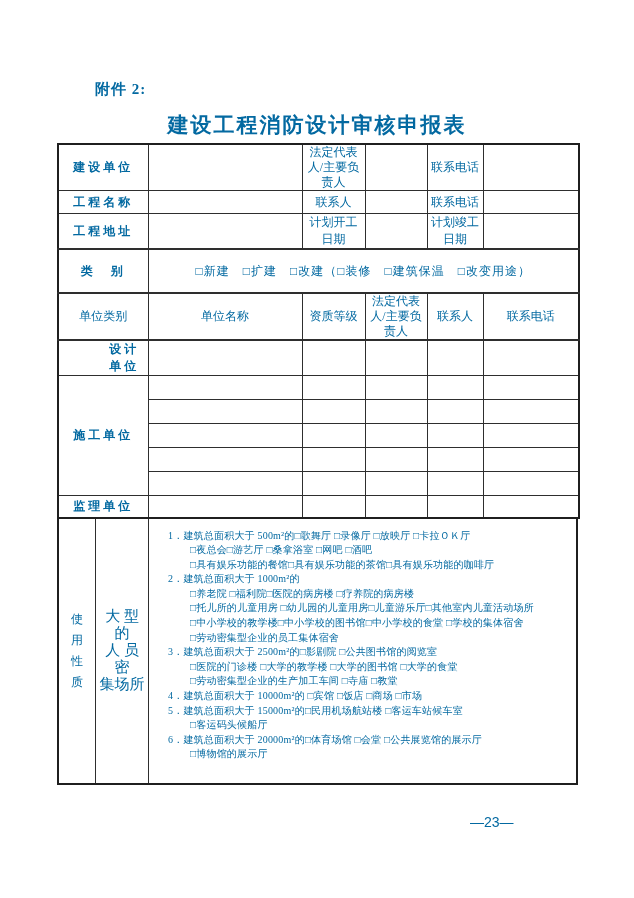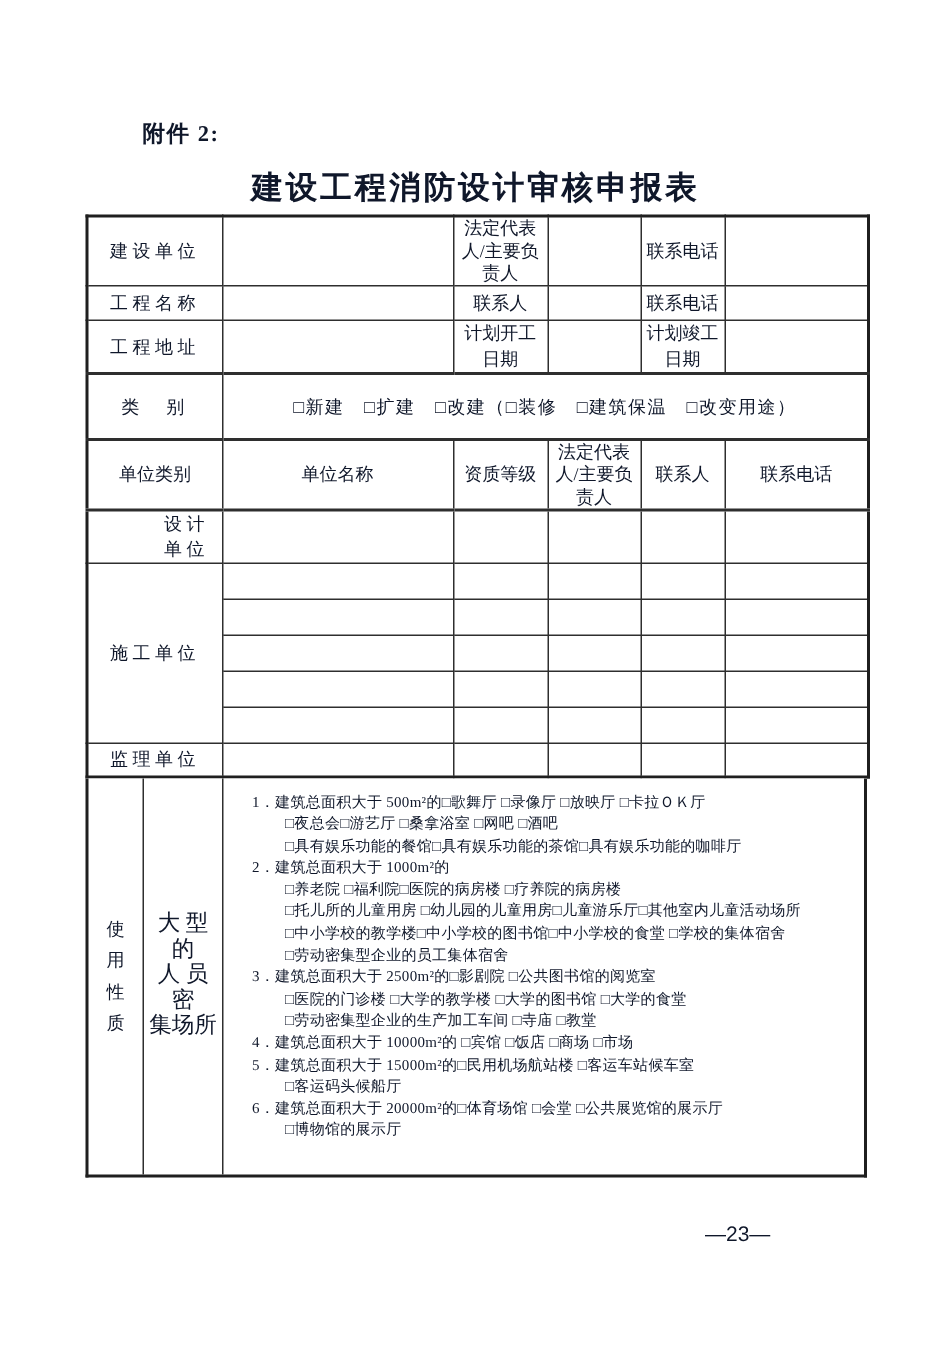--- a/index.html
+++ b/index.html
@@ -3,21 +3,21 @@
 <meta charset="utf-8">
 <style>
   * { margin:0; padding:0; box-sizing:border-box; }
   html,body { background:#e8e8e8; }
   .page {
     position:relative;
     width:634px; height:898px;
     margin:0 auto;
     background:#ffffff;
     font-family:"Liberation Serif","DejaVu Serif",serif;
-    color:#0f172a;
+    color:#0369a1;
     overflow:hidden;
   }
   .attachment {
     position:absolute; left:95px; top:80px;
     font-size:15px; font-weight:bold; letter-spacing:1px;
   }
   .title {
     position:absolute; left:0; right:0; top:111px;
     text-align:center;
     font-size:21px; font-weight:bold; letter-spacing:2px;
@@ -29,21 +29,21 @@
     width:521px;
     border:2px solid #1f1f1f;
   }
   table.form-table td {
     border:1px solid #2e2e2e;
     text-align:center; vertical-align:middle;
     font-size:12px;
     padding:0 2px;
     overflow:hidden;
   }
-  td.lbl { letter-spacing:3px; }
+  td.lbl { letter-spacing:3px;font-weight:bold; }
   td.lbl-tight { letter-spacing:0; font-size:10.5px; }
   td.small2 { font-size:10px; letter-spacing:0; line-height:1.25; }
   tr.r1 td { height:36px; }
   tr.r2 td { height:23px; }
   tr.r3 td { height:27px; }
   tr.r4 td { height:44px; border-bottom-width:2px; }
   tr.r3 td { border-bottom-width:2px; }
   tr.r5 td { height:30px; border-bottom-width:2px; }
   tr.r6 td { height:22px;padding-left:44px; }
   tr.rc td { height:24px; }

